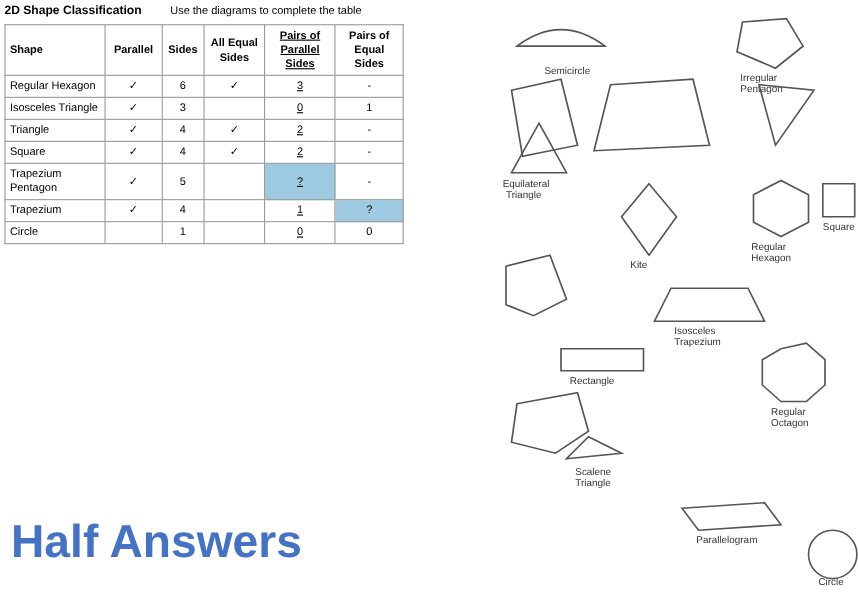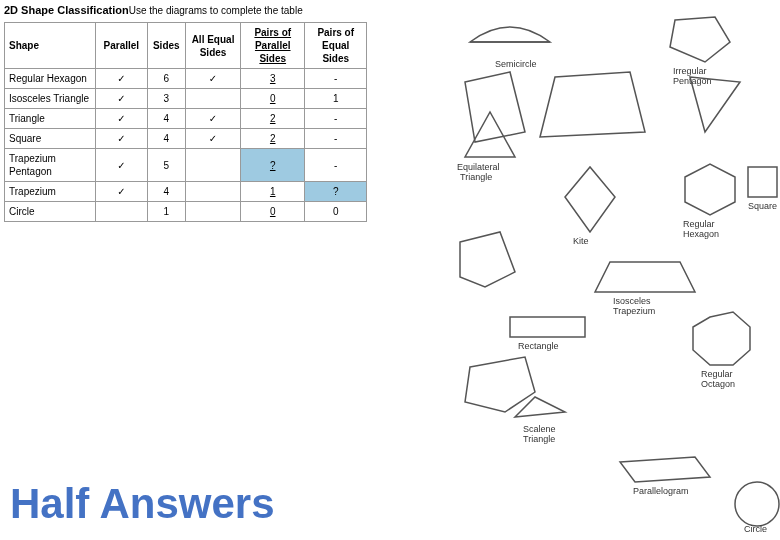--- a/index.html
+++ b/index.html
@@ -19,21 +19,21 @@
       left: 0;
       top: 0;
       width: 450px;
       height: 540px;
     }
 
     .title-row {
       display: flex;
       align-items: flex-end;
       padding: 4px 2px 2px 4px;
-      gap: 0;
+      gap: 26px;
     }
 
     .title-main {
       font-size: 11px;
       font-weight: bold;
     }
 
     .title-sub {
       font-size: 10px;
     }
@@ -63,21 +63,21 @@
     .col-all { width: 65px; }
     .col-parallel { width: 75px; text-decoration: underline; }
     .col-equal { width: 75px; }
 
     .highlight-blue {
       background-color: #9ecae1;
     }
 
     .half-answers {
       position: absolute;
-      bottom: 12px;
+      bottom: 24px;
       left: 10px;
       font-size: 42px;
       font-weight: bold;
       color: #4472c4;
     }
 
     
     .right-panel {
       position: absolute;
       left: 455px;

